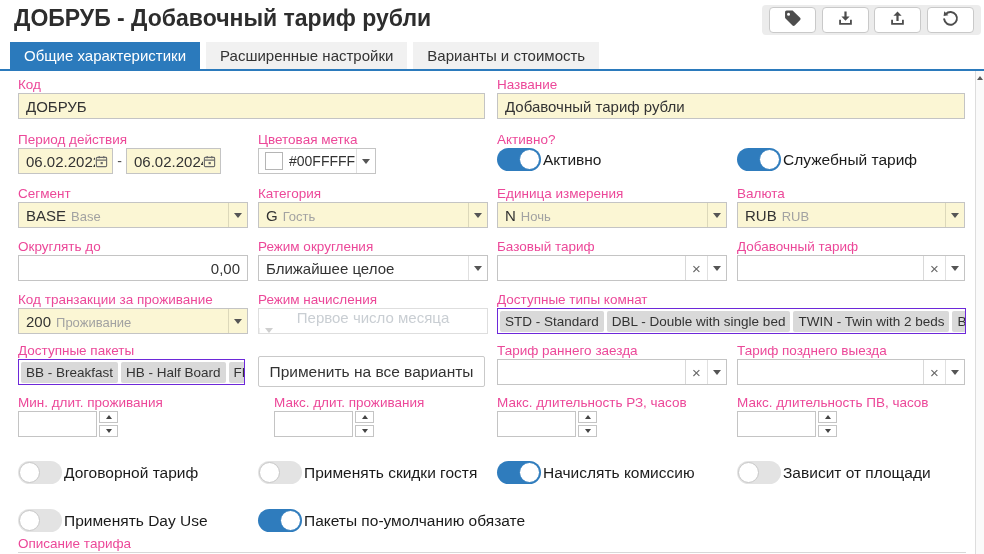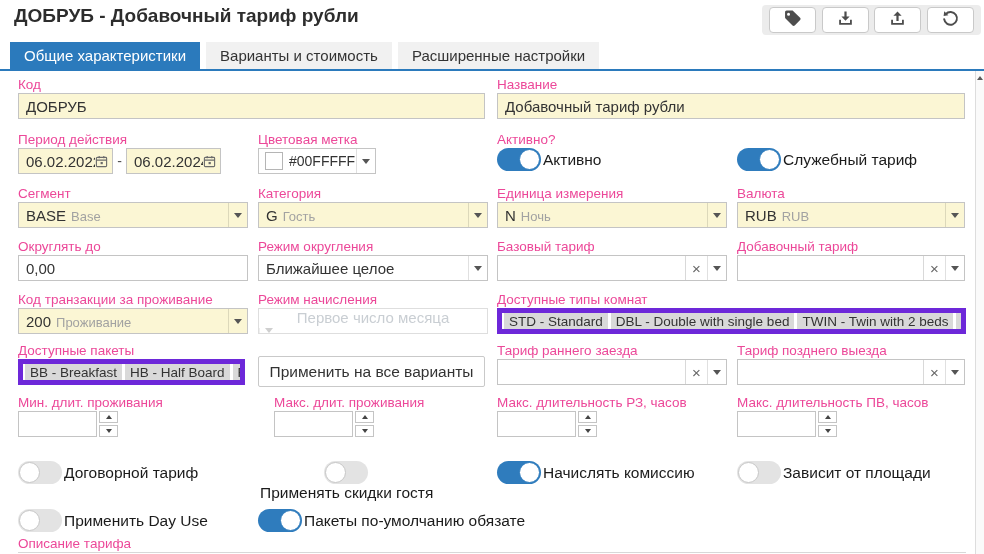--- a/index.html
+++ b/index.html
@@ -3,21 +3,21 @@
 <meta charset="utf-8">
 <style>
   html,body{margin:0;padding:0;}
   body{
     width:984px;height:554px;position:relative;overflow:hidden;
     background:#fff;color:#333;
     font-family:"Liberation Sans",sans-serif;
   }
   .abs{position:absolute;}
   
-  .page-title{position:absolute;left:14px;top:5px;font-size:19px;font-weight:700;color:#2d2d2d;}
+  .page-title{position:absolute;left:14px;top:5px;font-size:23px;font-weight:700;color:#2d2d2d;}
   .toolbar{position:absolute;left:762px;top:5px;width:219px;height:30px;background:#ececec;border-radius:4px;
     display:flex;align-items:center;justify-content:space-between;padding:0 7px;box-sizing:border-box;}
   .tbtn{width:45px;height:24px;background:#fff;border:1px solid #c9c9c9;border-radius:4px;
     display:flex;align-items:center;justify-content:center;cursor:pointer;}
   
   .tabs{position:absolute;left:10px;top:42px;display:flex;justify-content:flex-end;}
   .tab{height:27px;line-height:27px;padding:0 14px;margin-right:6px;font-size:15px;background:#f1f1f1;color:#333;cursor:pointer;}
   .tab.active{background:#2b7abc;color:#fff;}
   .tab-line{position:absolute;left:0;top:69px;width:984px;height:2px;background:#2b7abc;}
   
@@ -31,29 +31,29 @@
   .name-part{color:#a2a2a2;font-size:13px;margin-left:5px;}
   .arrow-zone{width:18px;align-self:stretch;display:flex;align-items:center;justify-content:center;
     border-left:1px solid rgba(0,0,0,0.12);cursor:pointer;flex:none;}
   .arrow-dn{width:0;height:0;border-left:4px solid transparent;border-right:4px solid transparent;border-top:5px solid #555;}
   .x-zone{width:21px;align-self:stretch;display:flex;align-items:center;justify-content:center;
     border-left:1px solid #d9d9d9;color:#666;font-size:15px;cursor:pointer;flex:none;}
   .disabled{border-color:#dedede;flex-direction:column;}
   .disabled .txt{color:#c9ced3;}
   .disabled .arrow-zone{border-left-color:#eee;}
   .disabled .arrow-dn{border-top-color:#cfcfcf;}
-  .right-align{}
+  .right-align{text-align:right;}
   
   .daterow{display:flex;align-items:center;}
   .date{width:95px;}
   .dash{width:13px;text-align:center;color:#555;font-size:14px;}
   
   .swatch{width:16px;height:16px;background:#fff;border:1px solid #b5b5b5;margin-left:6px;flex:none;}
   
-  .tagbox{box-sizing:border-box;height:26px;border:5px solid #6d28d9;background:#fff;
+  .tagbox{box-sizing:border-box;height:26px;border:1px solid #6d28d9;background:#fff;
     display:flex;align-items:center;gap:3px;padding:0 2px;overflow:hidden;}
   .tag{background:#d9d9d9;color:#333;font-size:13.5px;height:21px;line-height:21px;
     padding:0 5px;border-radius:2px;white-space:nowrap;flex:none;}
   
   .btn{box-sizing:border-box;height:31px;background:#fff;border:1px solid #c9c9c9;border-radius:2px;
     font-size:15.5px;color:#333;display:flex;align-items:center;justify-content:center;cursor:pointer;}
   
   .spin{display:flex;height:26px;}
   .spin-input{flex:1;border:1px solid #c4c4c4;background:#fff;box-sizing:border-box;}
   .spin-btns{width:19px;margin-left:2px;display:flex;flex-direction:column;gap:2px;}
@@ -101,22 +101,22 @@
   <div class="tbtn">
     <span><svg viewBox="0 0 24 24" width="19" height="19">
           <path fill="none" stroke="#4d4d4d" stroke-width="2.5" stroke-linecap="round" d="M6 6.4A8.1 8.1 0 1 1 4 12.8"></path>
           <path fill="#4d4d4d" d="M9.3 7.9l-6 1 .8-6z"></path>
         </svg></span>
   </div>
 </div>
 
 <div class="tabs">
   <div class="tab active">Общие характеристики</div>
+  <div class="tab">Расширенные настройки</div>
   <div class="tab">Варианты и стоимость</div>
-  <div class="tab">Расширенные настройки</div>
 </div>
 <div class="tab-line"></div>
 
 <div class="field" style="left:18px;top:77px;width:467px;">
   <div class="label">Код</div>
   <div class="ctrl yellow">
     <span class="txt">ДОБРУБ</span>
   </div>
 </div>
 <div class="field" style="left:497px;top:77px;width:468px;">
@@ -367,21 +367,21 @@
     </div>
   </div>
 </div>
 
 <div class="toggle-row" style="left:18px;top:461px;">
   <div class="toggle">
       <div class="knob"></div>
     </div>
   <div class="tlabel">Договорной тариф</div>
 </div>
-<div class="toggle-row" style="left:258px;top:461px;flex-direction:column;">
+<div class="toggle-row" style="left:258px;top:461px;">
   <div class="toggle">
       <div class="knob"></div>
     </div>
   <div class="tlabel">Применять скидки гостя</div>
 </div>
 <div class="toggle-row" style="left:497px;top:461px;">
   <div class="toggle on">
       <div class="knob"></div>
     </div>
   <div class="tlabel">Начислять комиссию</div>
@@ -390,21 +390,21 @@
   <div class="toggle">
       <div class="knob"></div>
     </div>
   <div class="tlabel">Зависит от площади</div>
 </div>
 
 <div class="toggle-row" style="left:18px;top:509px;">
   <div class="toggle">
       <div class="knob"></div>
     </div>
-  <div class="tlabel">Применить Day Use</div>
+  <div class="tlabel">Применять Day Use</div>
 </div>
 <div class="toggle-row" style="left:258px;top:509px;">
   <div class="toggle on">
       <div class="knob"></div>
     </div>
   <div class="tlabel">Пакеты по-умолчанию обязате</div>
 </div>
 
 <div class="label abs" style="left:18px;top:536px;">Описание тарифа</div>
 <div class="bottom-line"></div>

